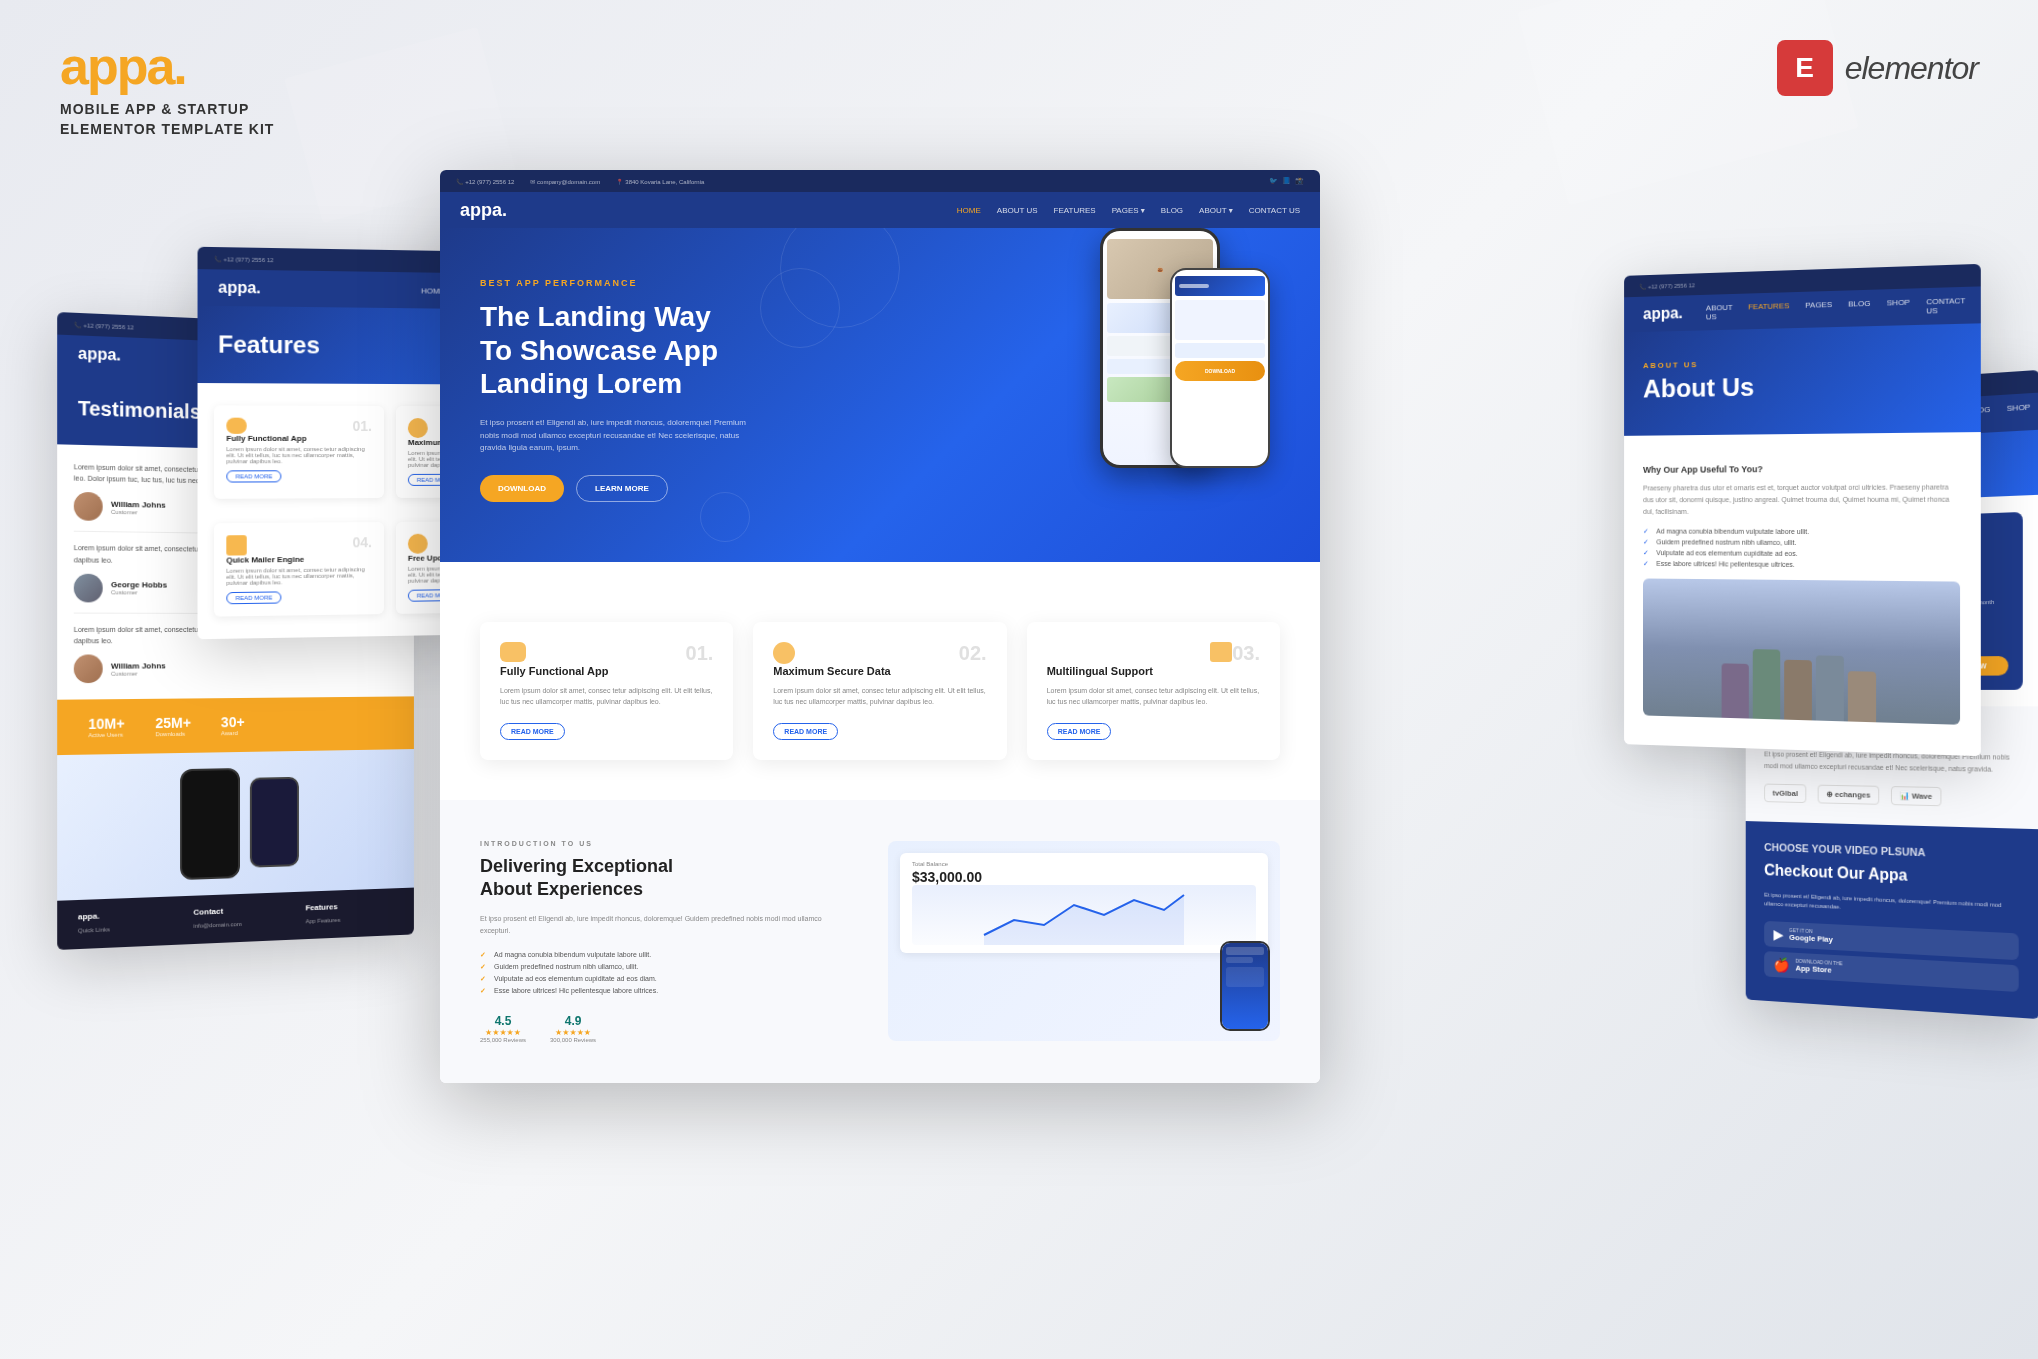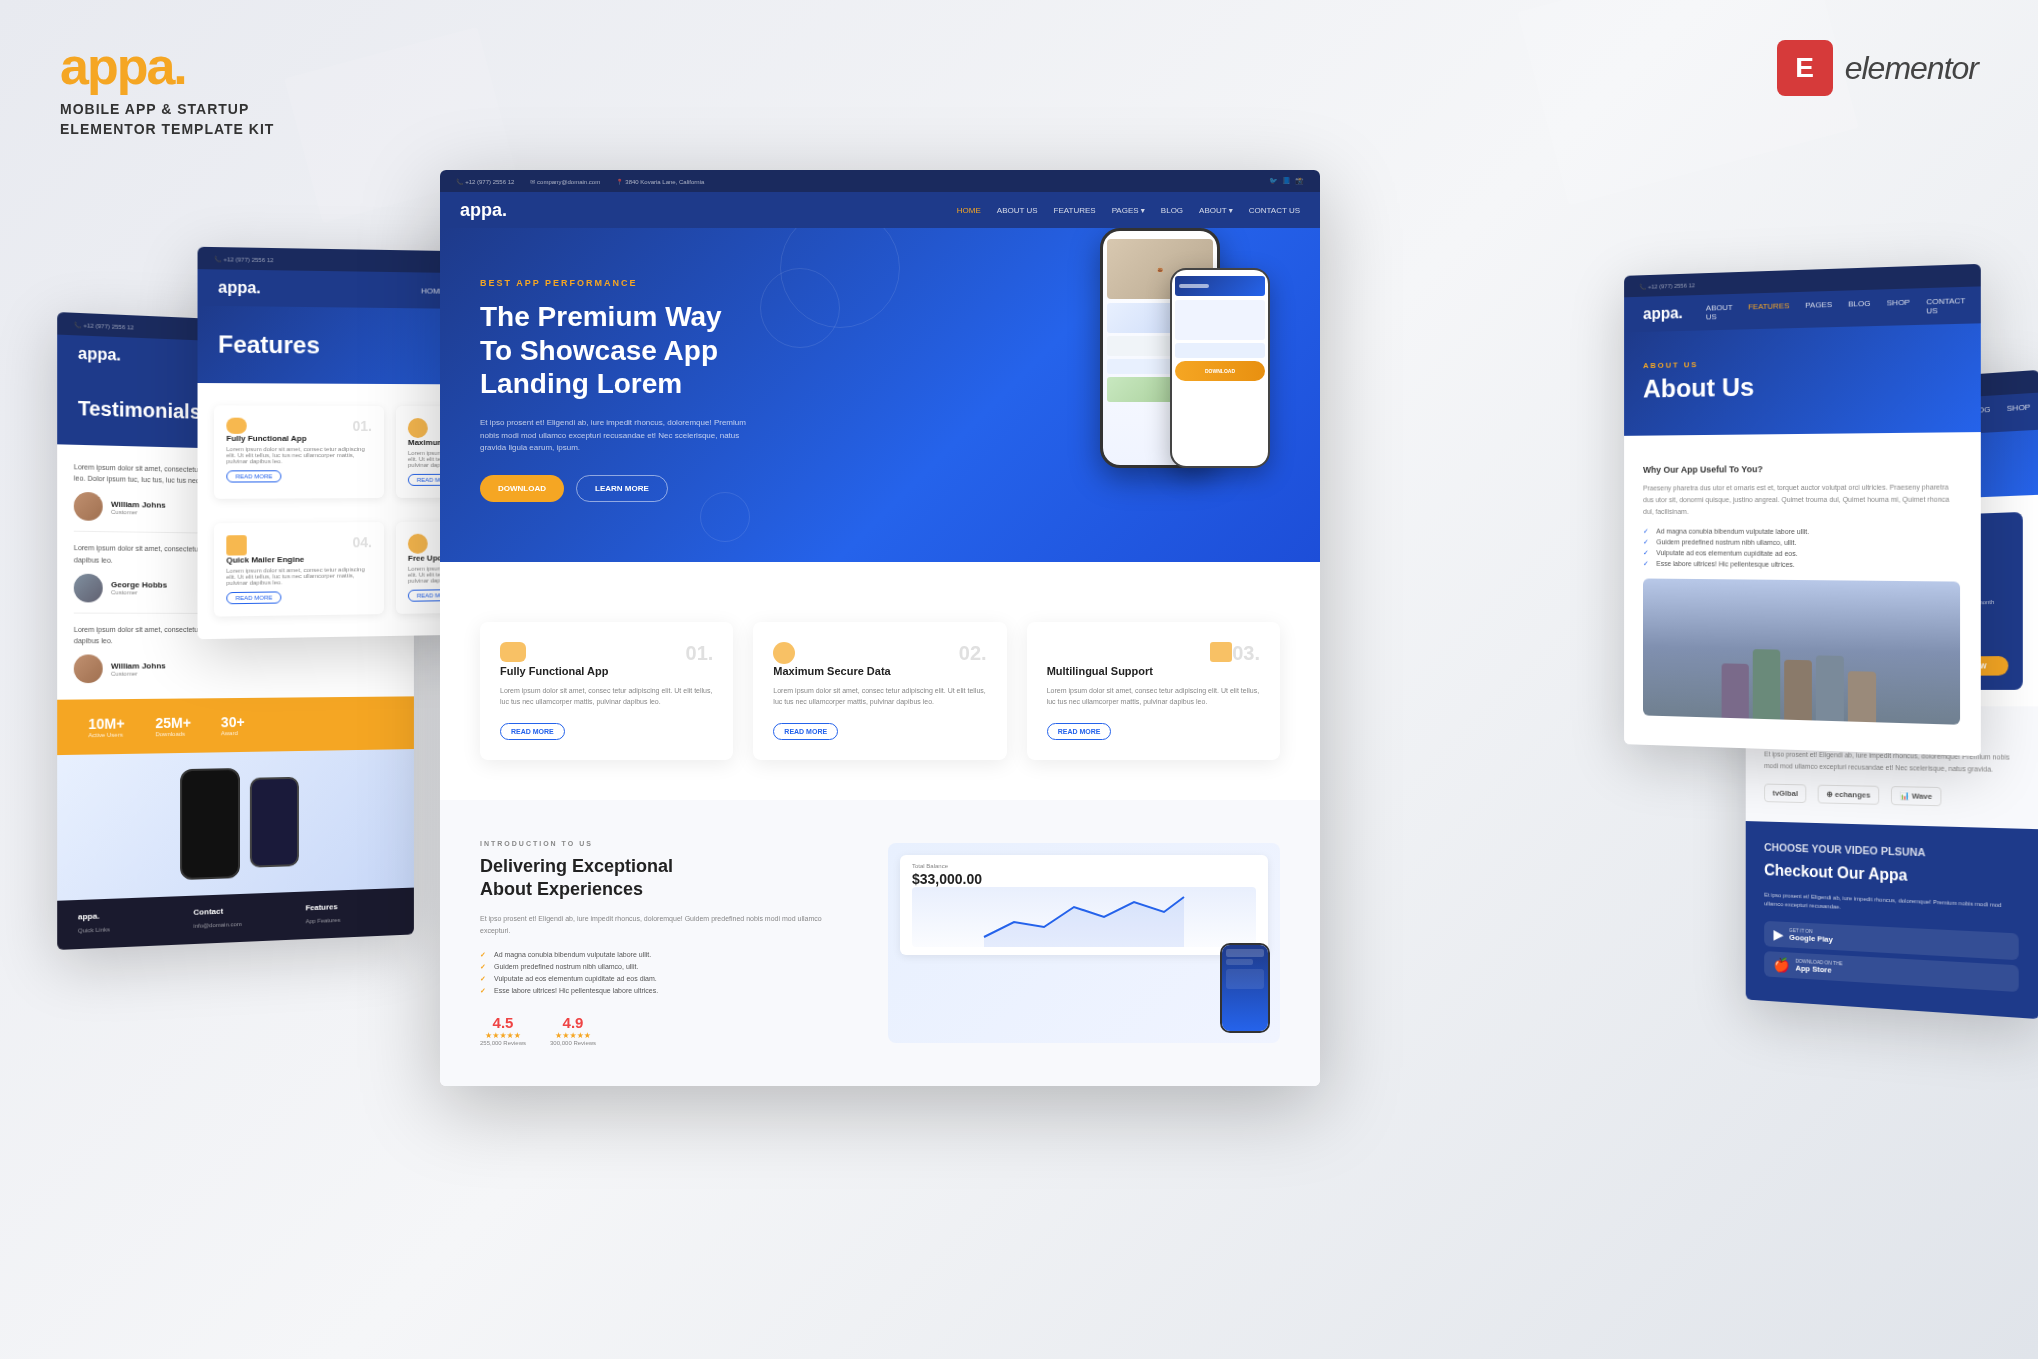--- a/index.html
+++ b/index.html
@@ -324,23 +324,23 @@
       color: #f5a623;
       font-weight: 700;
     }
     .intro-stats {
       display: flex;
       gap: 24px;
       margin-top: 20px;
     }
     .stat-item { text-align: center; }
     .stat-number {
-      font-size: 15px;
+      font-size: 12px;
       font-weight: 900;
-      color: #ef4444;
+      color: #0f766e;
     }
     .stat-stars { color: #f5a623; font-size: 8px; }
     .stat-label { font-size: 6px; color: #888; }
     .intro-dashboard {
       flex: 1;
       min-height: 200px;
       background: linear-gradient(135deg, #e8f0fe 0%, #f0f4ff 100%);
       border-radius: 8px;
       padding: 12px;
       position: relative;
@@ -977,21 +977,21 @@
 
     <div class="hero-section">
 
       <div class="circle-deco" style="width:120px;height:120px;top:-20px;left:340px;"></div>
       <div class="circle-deco" style="width:80px;height:80px;top:40px;left:320px;"></div>
       <div class="circle-deco" style="width:50px;height:50px;bottom:20px;left:260px;"></div>
 
       <div class="hero-content">
         <div class="hero-badge">BEST APP PERFORMANCE</div>
         <div class="hero-title">
-          <span>The Premium Way</span><br>
+          <span>The Landing Way</span><br>
           <span>To Showcase App</span><br>
           <span>Landing Lorem</span>
         </div>
         <div class="hero-desc">Et ipso prosent et! Eligendi ab, iure impedit rhoncus, doloremque! Premium nobis modi mod ullamco excepturi recusandae et! Nec scelerisque, natus gravida ligula earum, ipsum.</div>
         <div class="hero-buttons">
           <button class="btn-download">DOWNLOAD</button>
           <button class="btn-learn">LEARN MORE</button>
         </div>
       </div>
 

